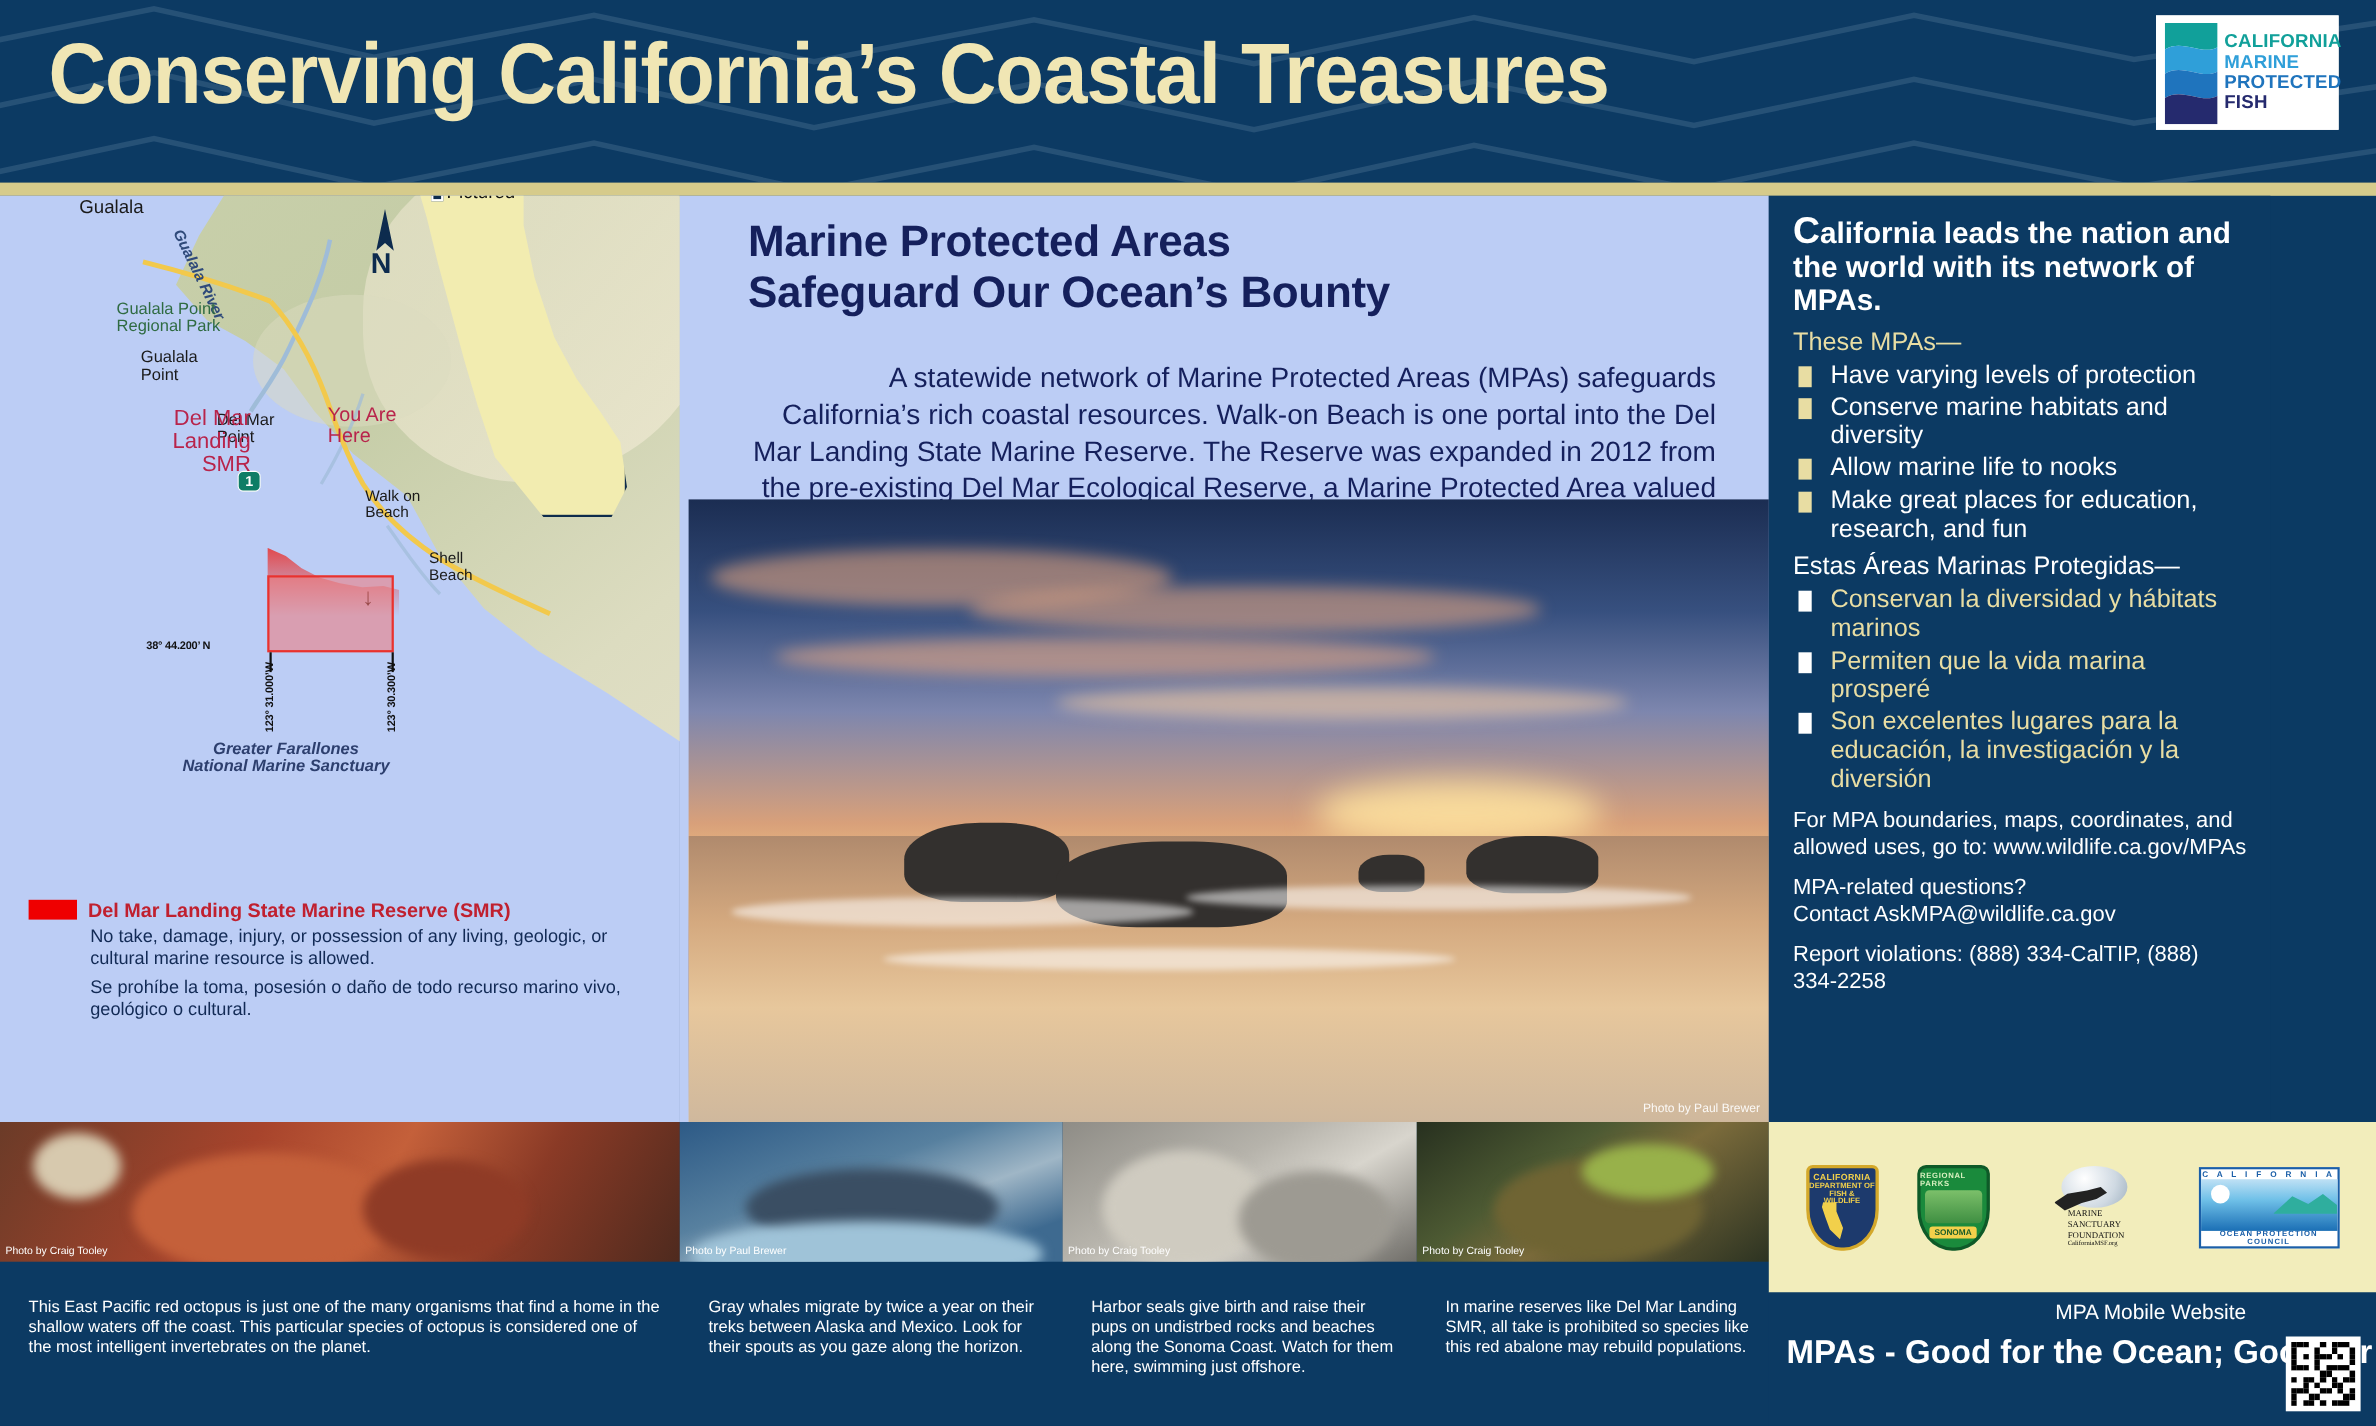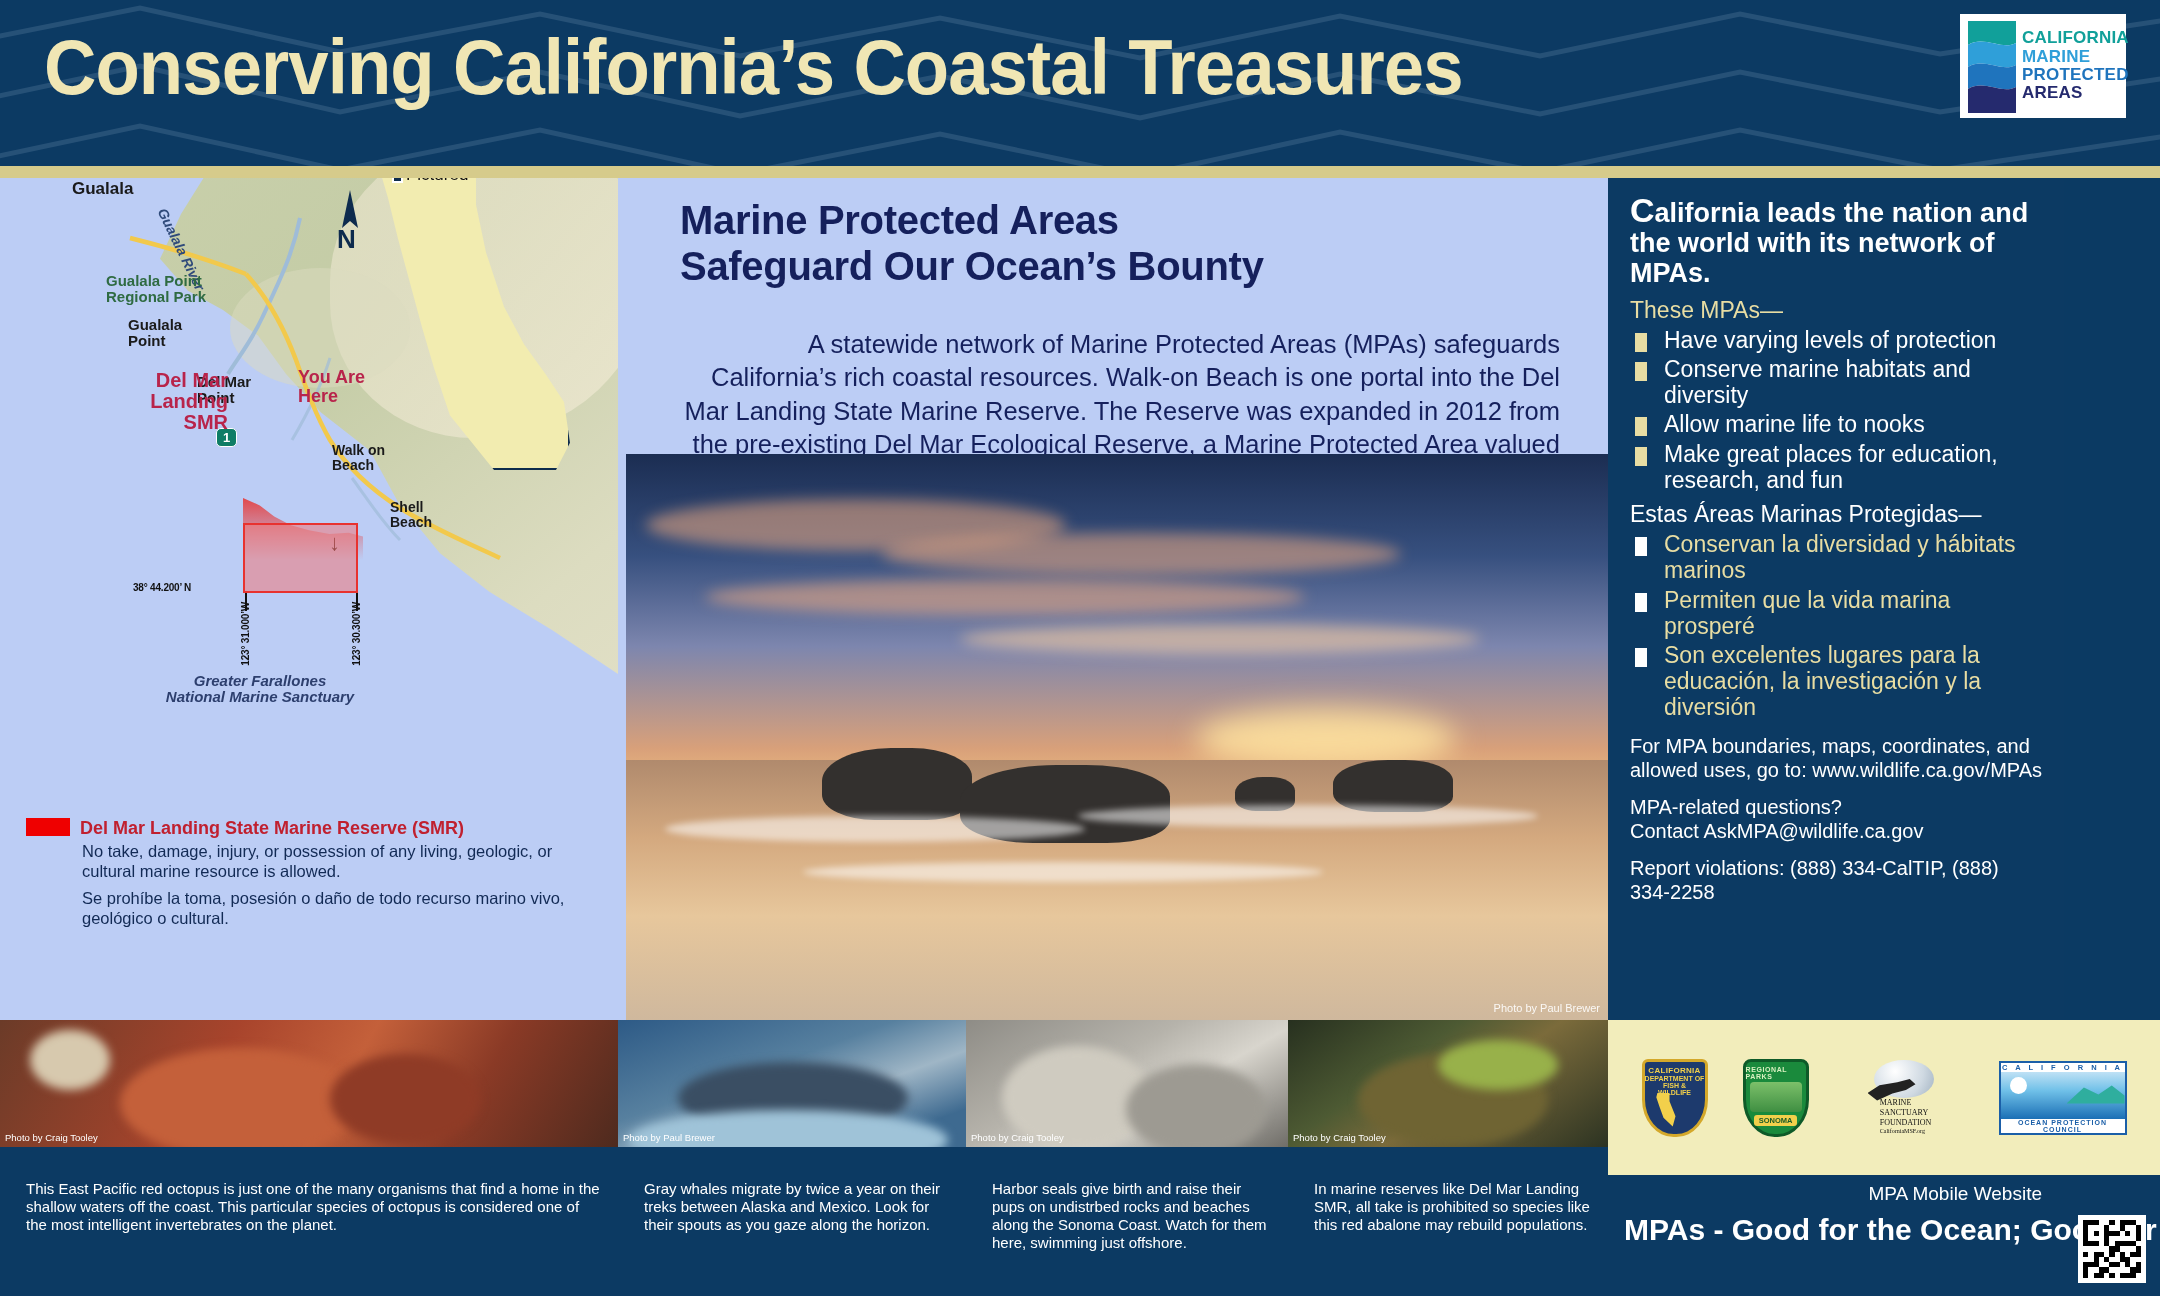--- a/index.html
+++ b/index.html
@@ -59,21 +59,21 @@
   }
   .land3 {
     position:absolute; left:230px; top:90px; width:180px; height:120px;
     background:#dcdcc0; border-radius:50%; opacity:.5;
   }
   .hwy-shield {
     position:absolute; width:21px; height:19px; border-radius:5px;
     background:#0e7d66; color:#fff; font-size:13px; font-weight:bold;
     display:flex; align-items:center; justify-content:center; border:1.5px solid #fff;
   }
-  .mlabel { position:absolute; font-weight:bold; color:#1a1a1a; white-space:pre-line; line-height:1.05;}
+  .mlabel { position:absolute; font-weight:normal; color:#1a1a1a; white-space:pre-line; line-height:1.05;}
   .mlabel.green { color:#2f6b42; }
   .mlabel.river { color:#2f4a7a; font-style:italic; font-weight:bold; }
   .mlabel.red { color:#b8244b; }
   .mlabel.sanctuary { color:#2d3f6e; font-style:italic; font-weight:bold; text-align:center;}
   .smr-box {
     position:absolute; left:243px; top:345px; width:115px; height:70px;
     background:rgba(240,120,120,.55); border:2.5px solid #e8322f;
   }
   .smr-coast {
     position:absolute; left:243px; top:320px; width:120px; height:62px;
@@ -225,21 +225,21 @@
       <svg class="logo-waves" viewBox="0 0 48 92">
         <path d="M0 0 H48 V22 C34 30 16 14 0 24 Z" fill="#11a09a"></path>
         <path d="M0 24 C16 14 34 30 48 22 V44 C34 52 16 36 0 46 Z" fill="#2f9fd9"></path>
         <path d="M0 46 C16 36 34 52 48 44 V66 C34 74 16 58 0 68 Z" fill="#1f74bd"></path>
         <path d="M0 68 C16 58 34 74 48 66 V92 H0 Z" fill="#252a6e"></path>
       </svg>
       <div class="logo-text">
         <span class="lw1">CALIFORNIA</span>
         <span class="lw2">MARINE</span>
         <span class="lw3">PROTECTED</span>
-        <span class="lw4">AREAS</span>
+        <span class="lw4">FISH</span>
       </div>
     </div>
   </div>
   <div class="goldbar"></div>
 
   <div class="content">
 
     <div class="mappanel">
       <div class="ocean"></div>
       <div class="land"></div>

